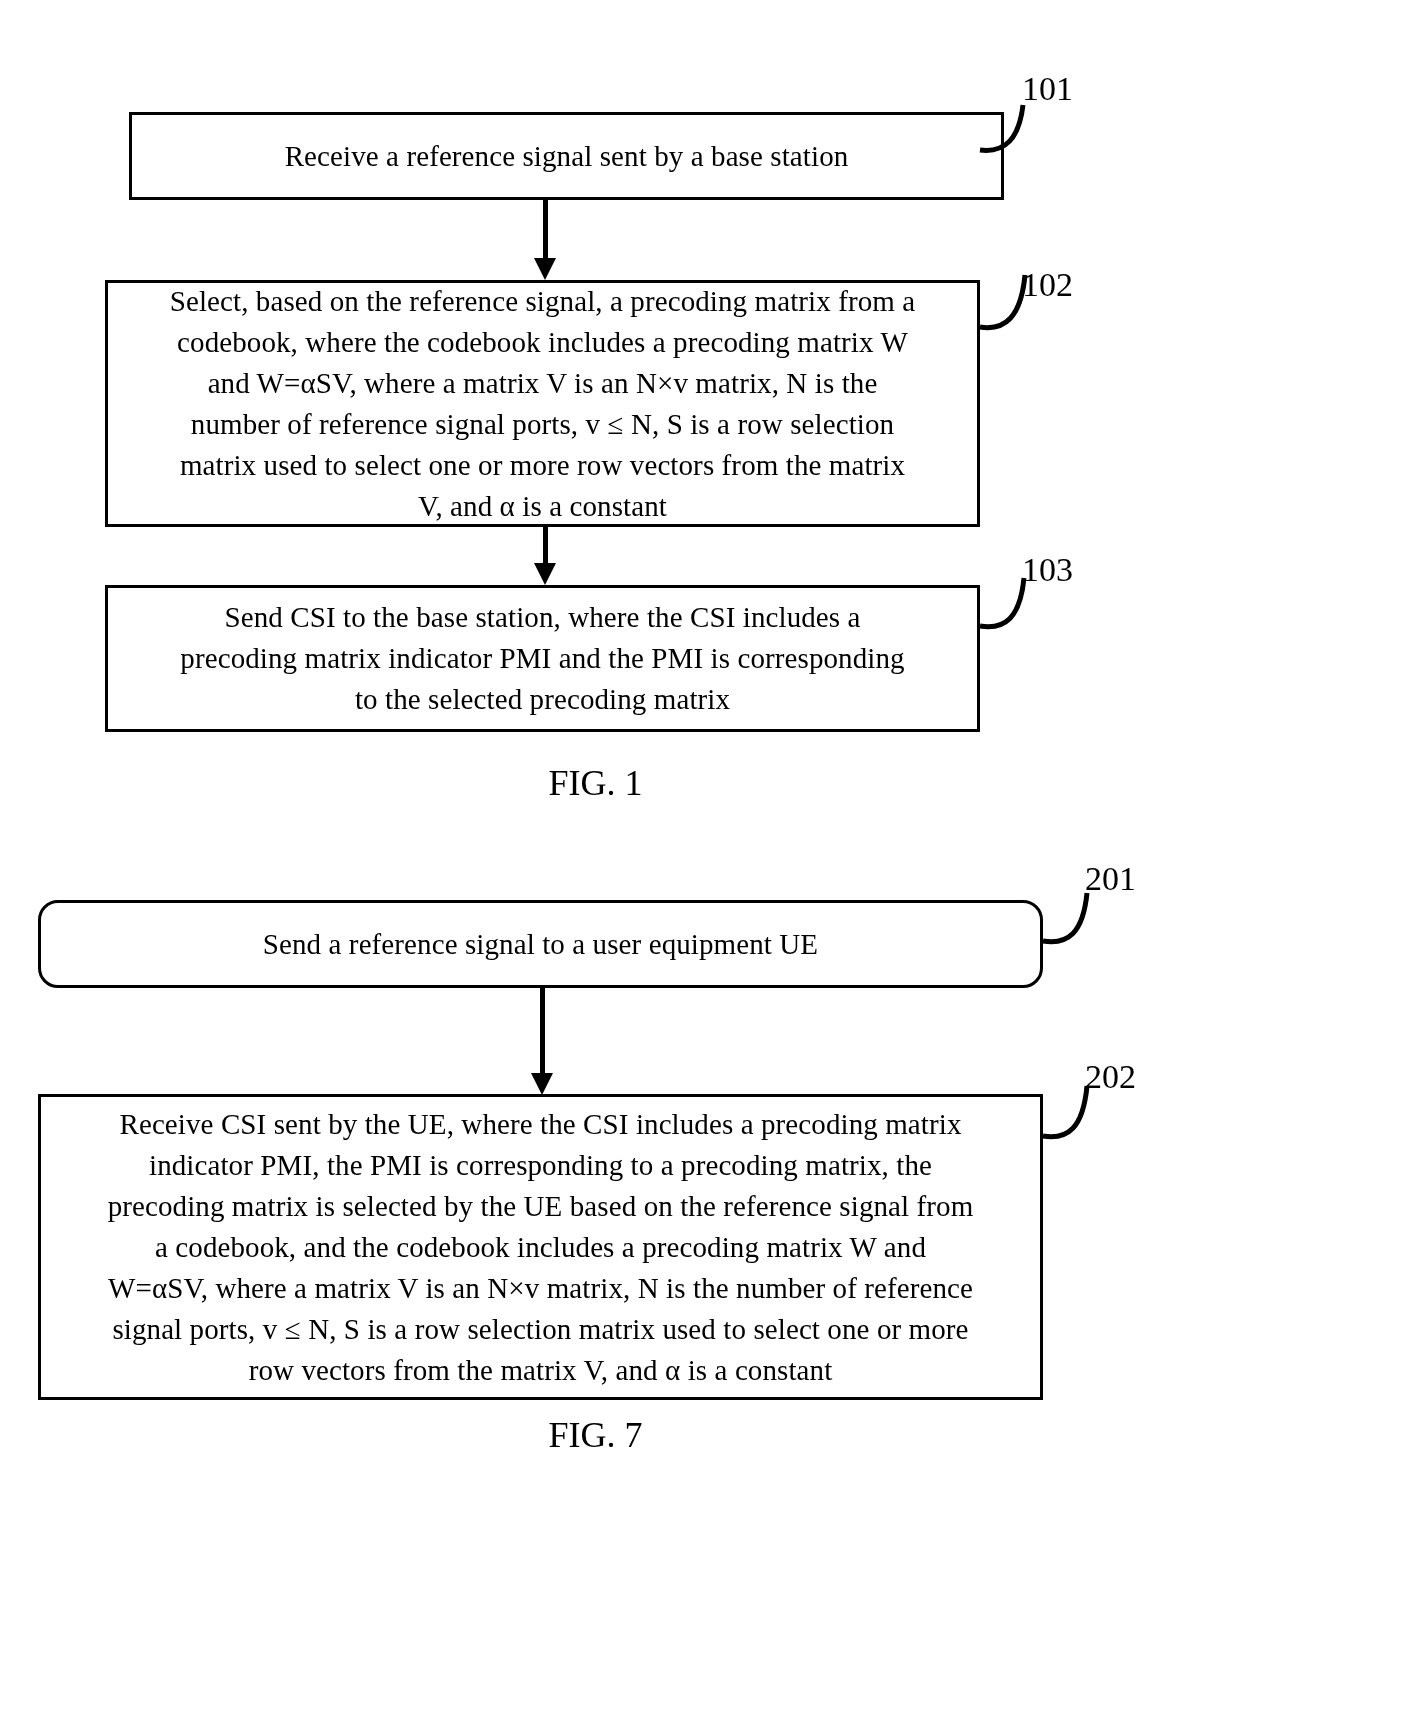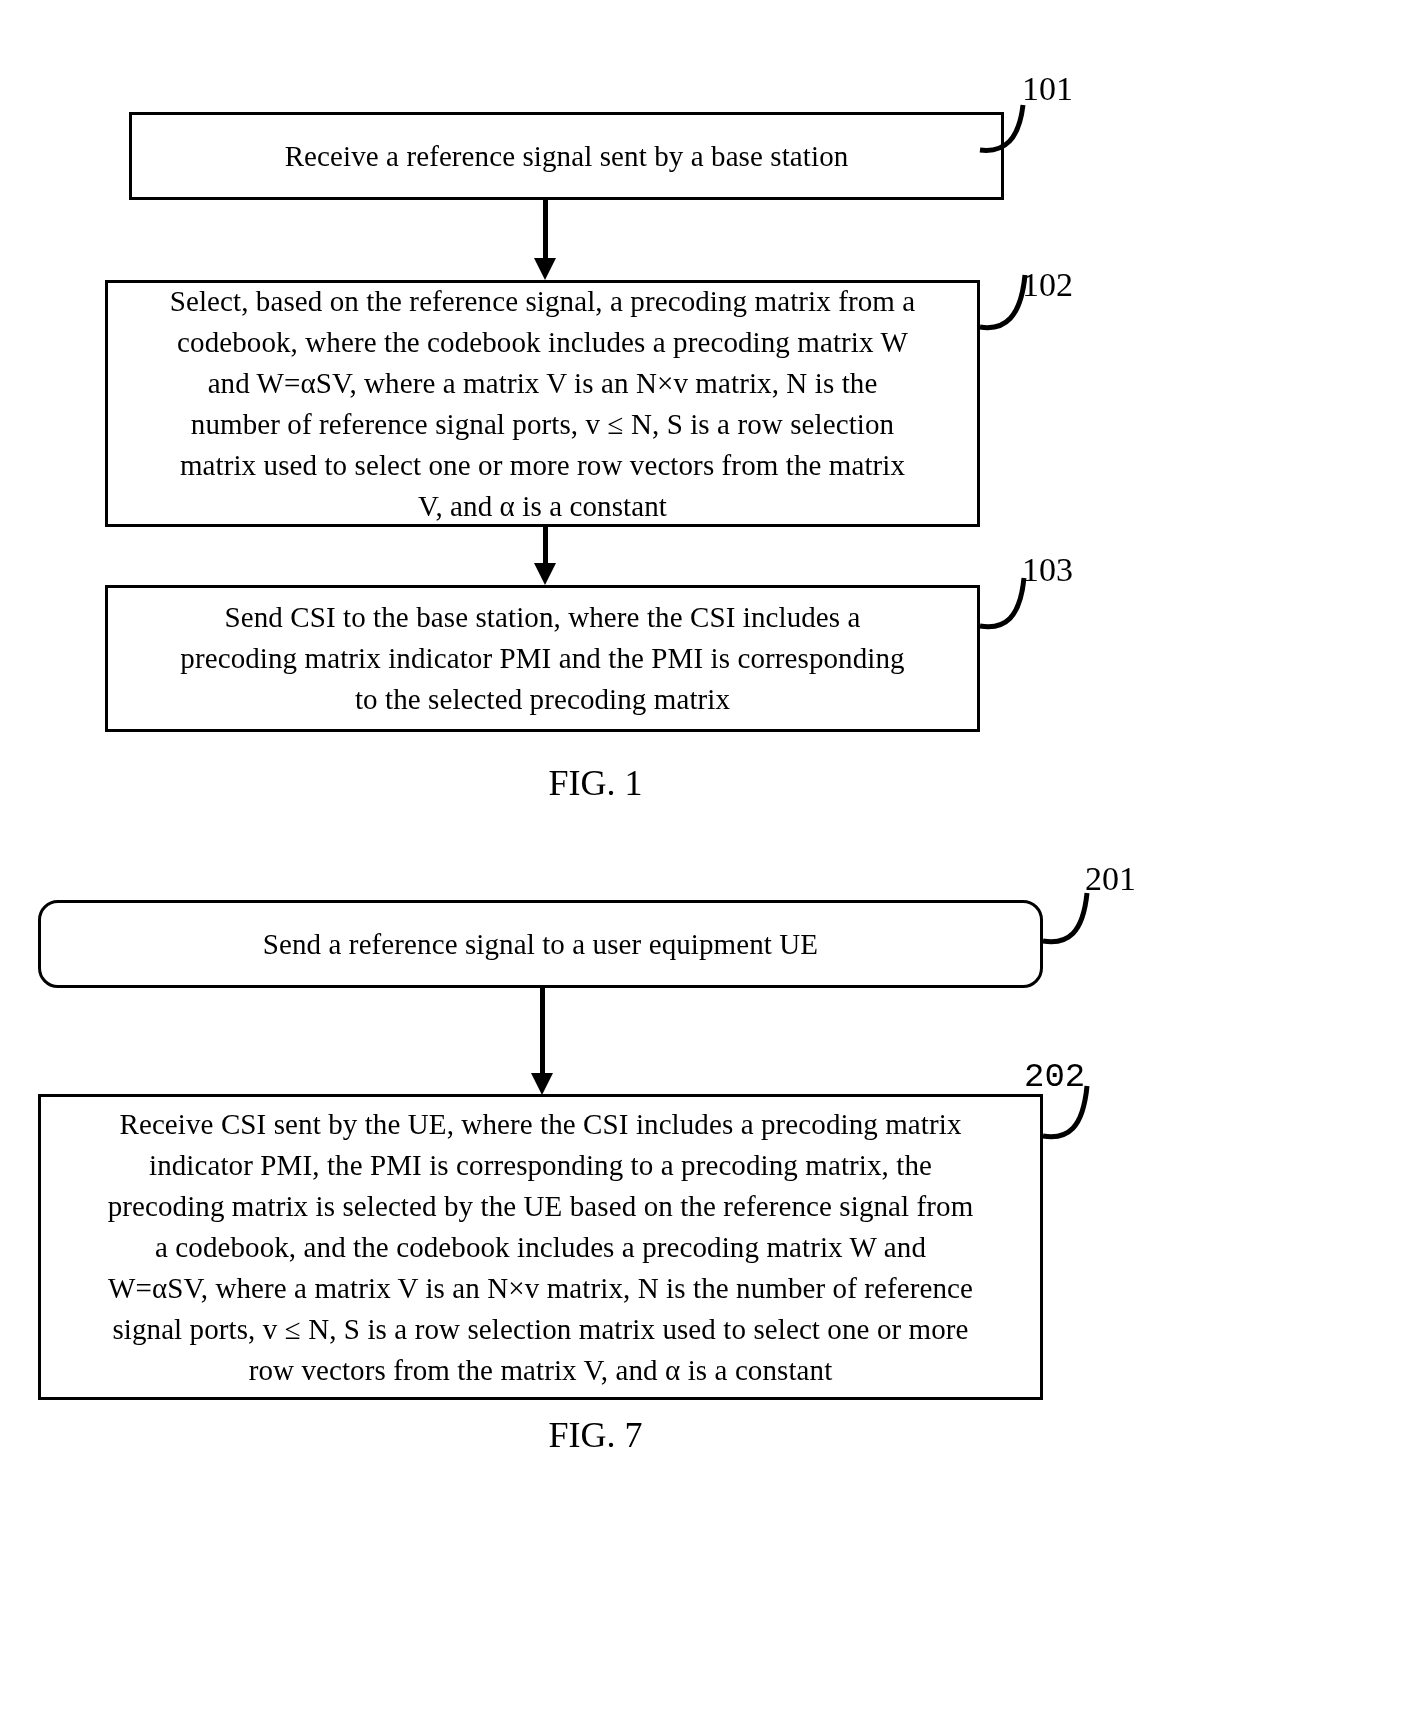--- a/index.html
+++ b/index.html
@@ -150,17 +150,17 @@
 indicator PMI, the PMI is corresponding to a precoding matrix, the
 precoding matrix is selected by the UE based on the reference signal from
 a codebook, and the codebook includes a precoding matrix W and
 W=αSV, where a matrix V is an N×v matrix, N is the number of reference
 signal ports, v ≤ N, S is a row selection matrix used to select one or more
 row vectors from the matrix V, and α is a constant</span>
   </div>
   <svg class="leader" style="left:1038px; top:1078px; width:70px; height:64px;" viewBox="0 0 70 64">
     <path d="M5 58 C 30 62, 45 50, 49 8" stroke="#000000" stroke-width="5" fill="none"></path>
   </svg>
-  <div class="refnum" style="left:1024px; top:1060px;font-family:Liberation Mono, monospace;">202</div>
+  <div class="refnum" style="left:1085px; top:1060px;">202</div>
 
   <div class="figcap" style="left:0px; top:1415px; width:1191px;">FIG. 7</div>
 
 </div>
 
 </body></html>

